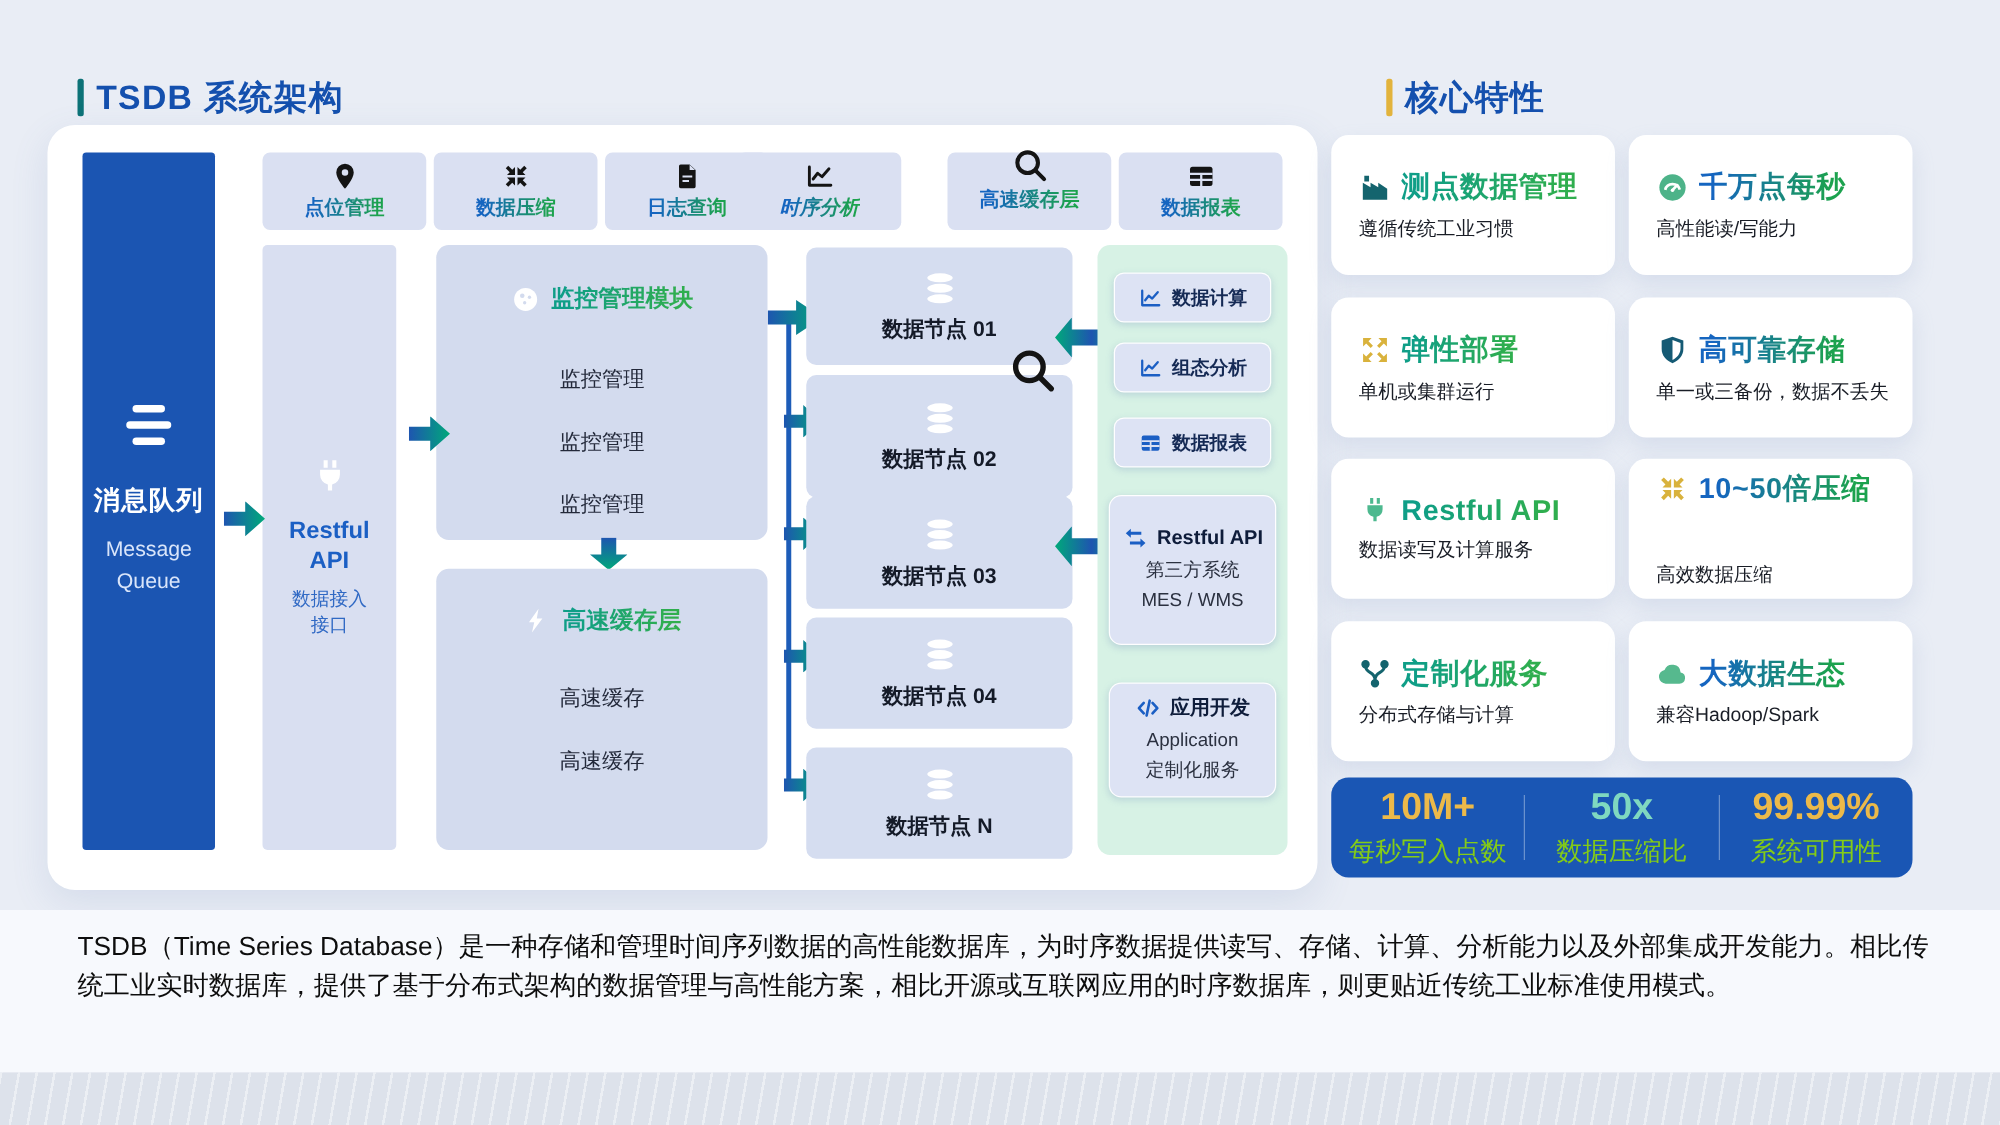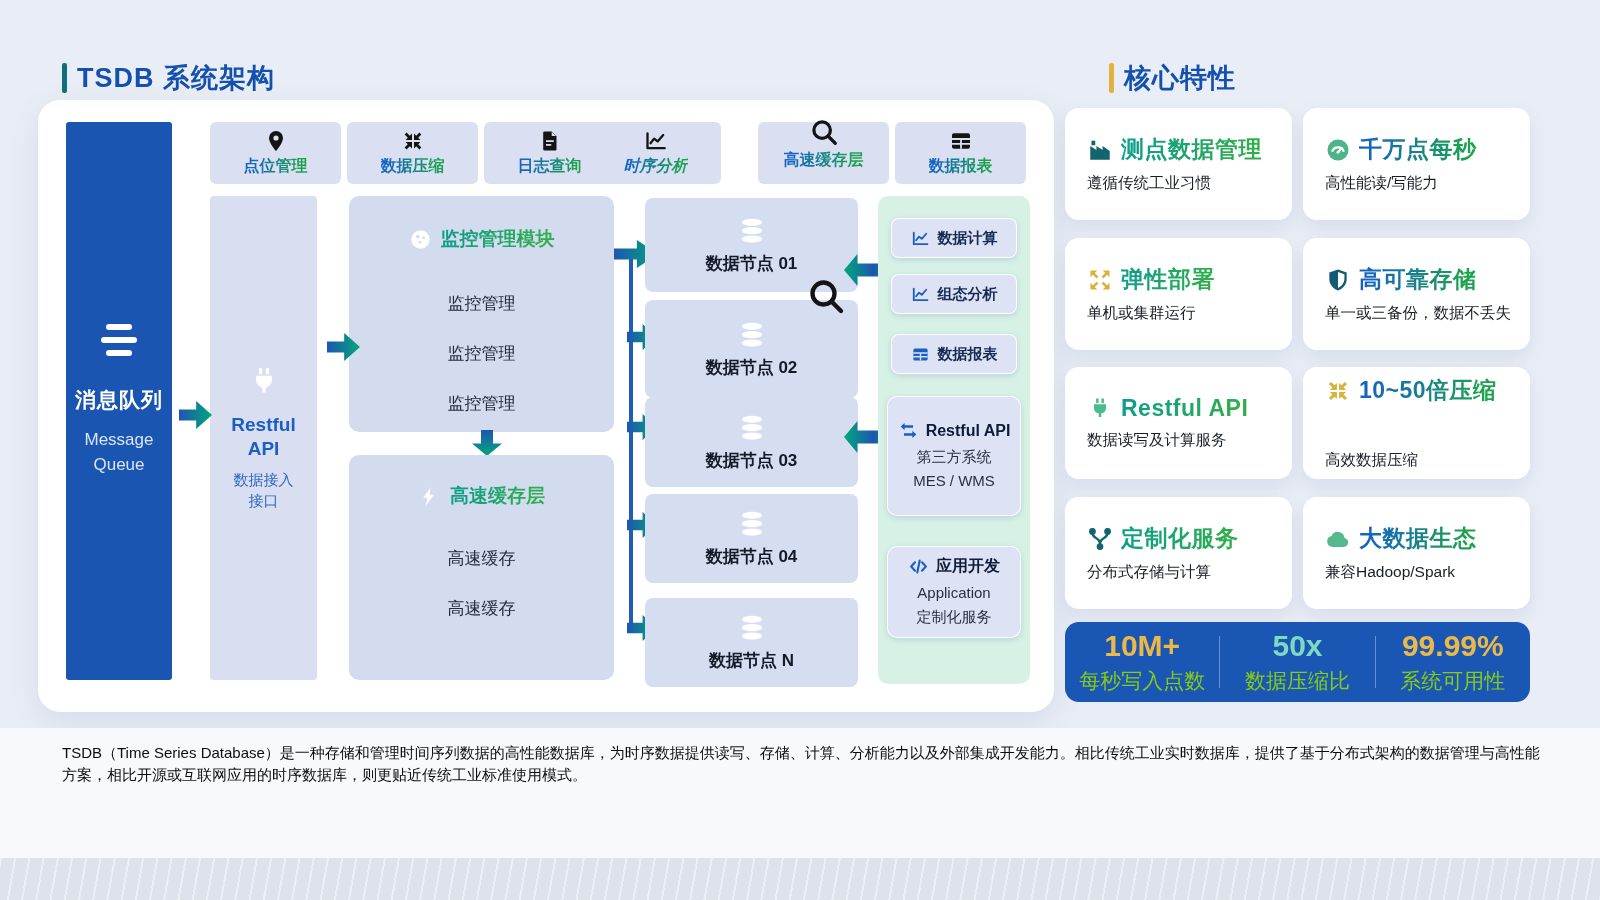--- a/index.html
+++ b/index.html
@@ -103,21 +103,21 @@
   .stats { left:1065px; top:622px; width:465px; height:80px; background:#1a56b4; border-radius:14px;
     display:flex; align-items:center; }
   .stat { flex:1; display:flex; flex-direction:column; align-items:center; gap:4px; }
   .stat .v { font-size:30px; font-weight:800; }
   .stat .l { font-size:21px; color:#84cc16; }
   .v-gold { color:#ecb949; } .v-mint { color:#7fd8c0; }
   .stat-div { width:1px; height:52px; background:rgba(255,255,255,.35); }
 
   
   .desc-band { left:0; top:728px; width:1600px; height:130px; background:#f7f9fd; }
-  .desc-text { left:62px; top:14px; width:1482px; font-size:15px; color:#0d0d0d; line-height:1.48; }
+  .desc-text { left:62px; top:14px; width:1482px; font-size:21px; color:#0d0d0d; line-height:1.48; }
   .bottom-strip { left:0; top:858px; width:1600px; height:42px; background:#dde2eb;
     background-image:repeating-linear-gradient(100deg, rgba(255,255,255,.45) 0 2px, rgba(255,255,255,0) 2px 14px); }
 
   svg { display:block; width:100%; height:100%; }
 </style>
 </head>
 <body>
 
 <svg width="0" height="0" style="position:absolute" aria-hidden="true">
   <defs>

